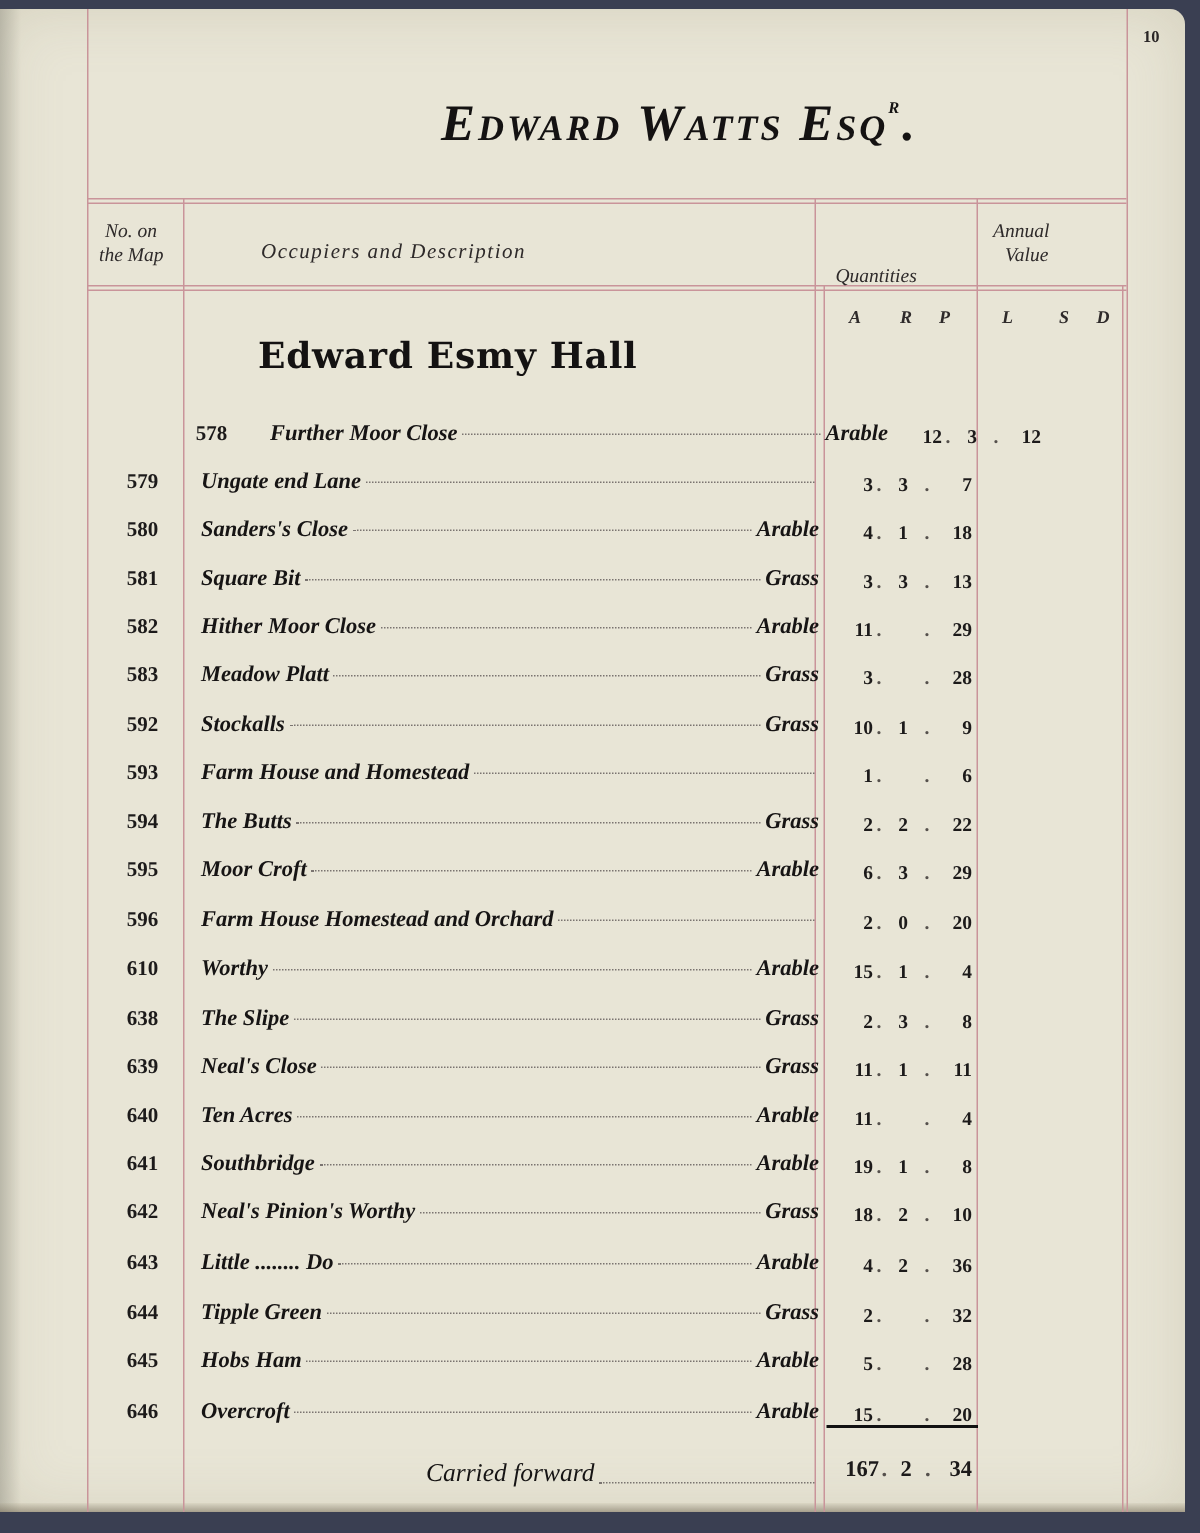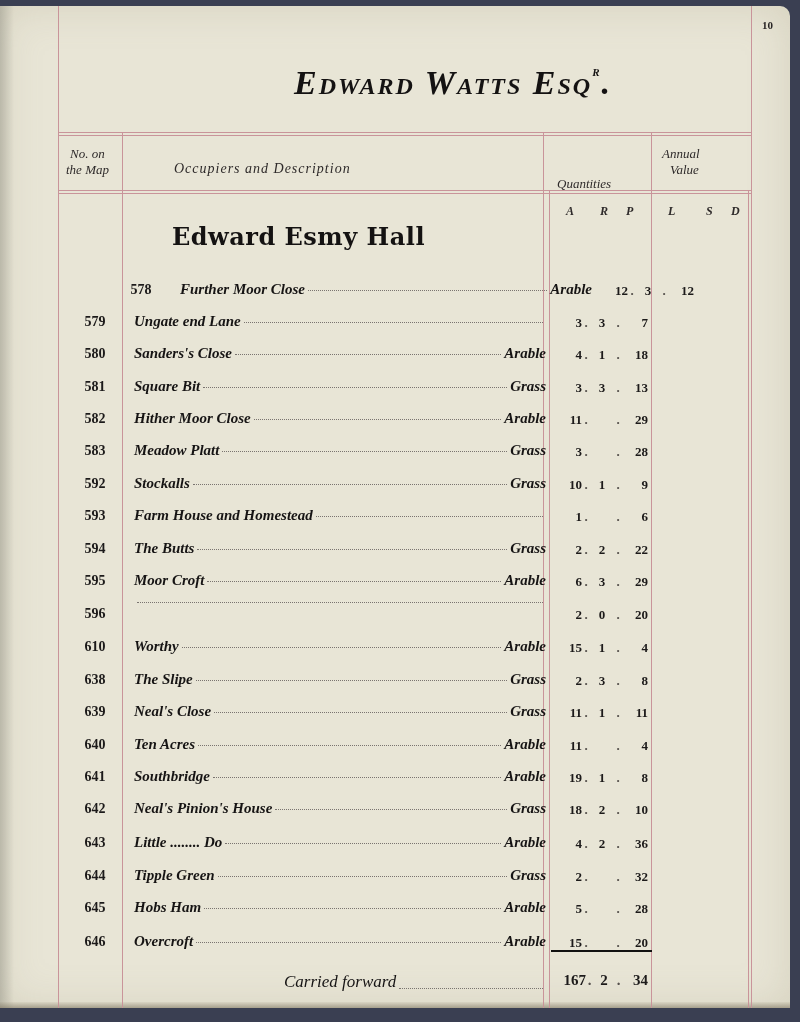--- a/index.html
+++ b/index.html
@@ -386,20 +386,21 @@
           <span class="a">6</span>
           <span class="sep">.</span>
           <span class="r">3</span>
           <span class="sep">.</span>
           <span class="p">29</span>
         </span>
       </div>
       <div class="row" style="top: 597px;">
         <span class="num">596</span>
         <span class="desc">
+          <span>Farm House Homestead and Orchard</span>
           <span class="dots"></span>
           <span></span>
         </span>
         <span class="qty">
           <span class="a">2</span>
           <span class="sep">.</span>
           <span class="r">0</span>
           <span class="sep">.</span>
           <span class="p">20</span>
         </span>
@@ -475,21 +476,21 @@
           <span class="a">19</span>
           <span class="sep">.</span>
           <span class="r">1</span>
           <span class="sep">.</span>
           <span class="p">8</span>
         </span>
       </div>
       <div class="row" style="top: 792px;">
         <span class="num">642</span>
         <span class="desc">
-          <span>Neal's Pinion's House</span>
+          <span>Neal's Pinion's Worthy</span>
           <span class="dots"></span>
           <span>Grass</span>
         </span>
         <span class="qty">
           <span class="a">18</span>
           <span class="sep">.</span>
           <span class="r">2</span>
           <span class="sep">.</span>
           <span class="p">10</span>
         </span>

